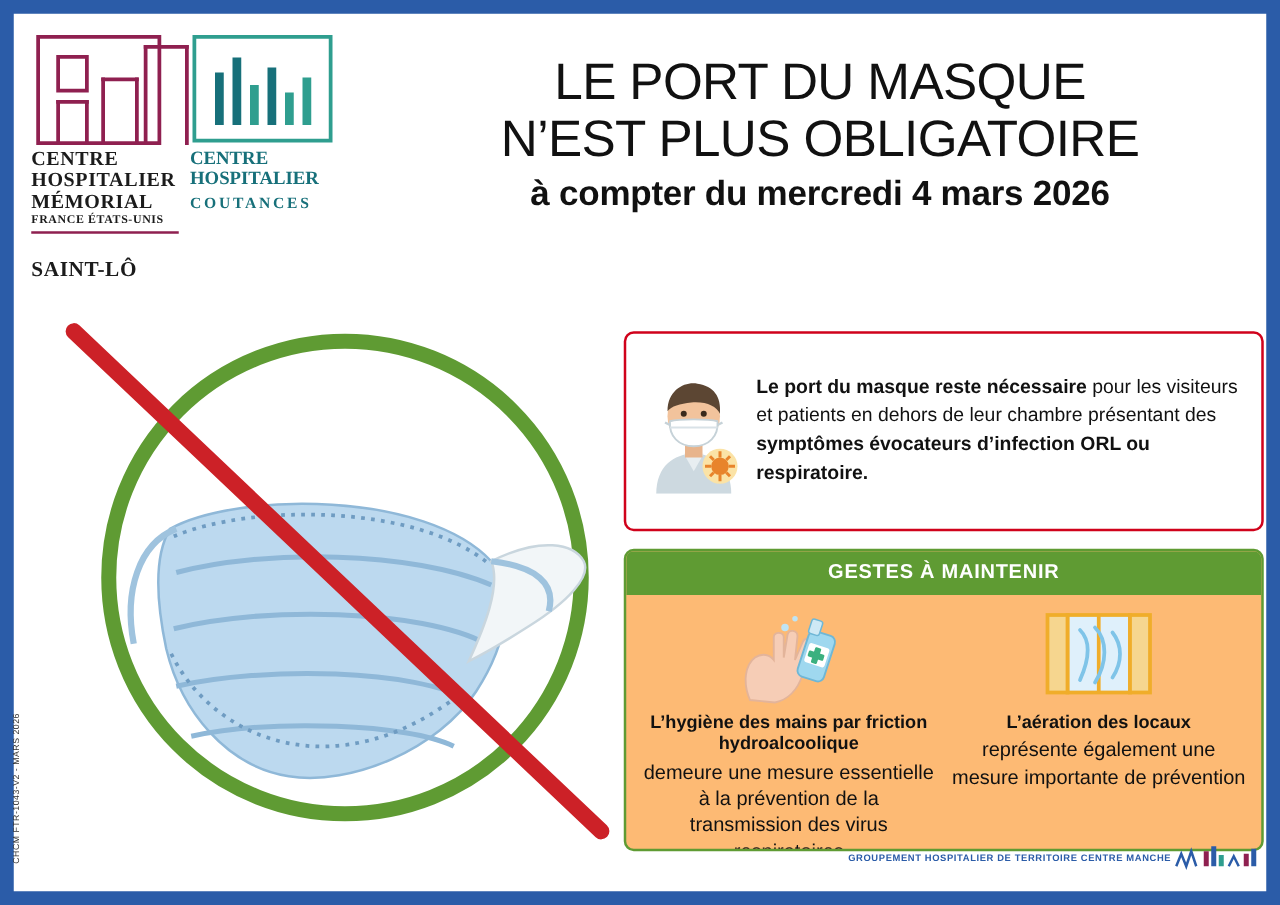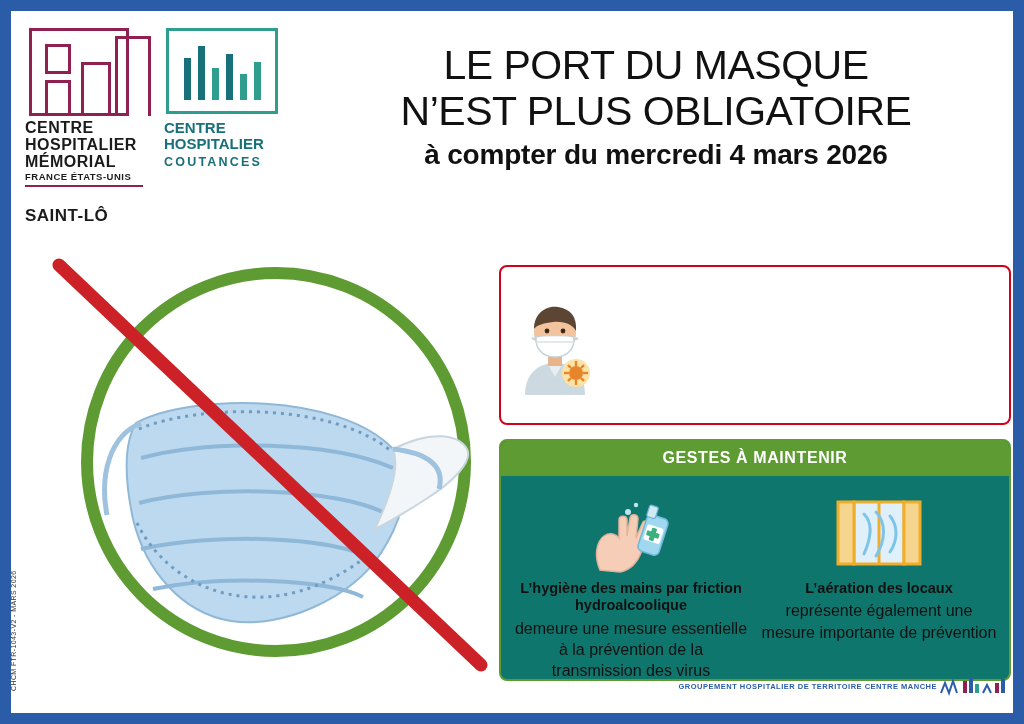--- a/index.html
+++ b/index.html
@@ -23,21 +23,22 @@
   }
 
   
   .logos {
     position: absolute;
     left: 14px;
     top: 12px;
     width: 280px;
     height: 220px;
     display: flex;
-    gap: 14px;
+    gap: 2px;
+    font-family: Liberation Serif, serif;
   }
   .logo-memorial {
     width: 125px;
     position: relative;
   }
   .logo-memorial .glyph {
     width: 112px;
     height: 88px;
     position: relative;
     margin: 5px 0 4px 4px;
@@ -191,35 +192,35 @@
   
   .gestes-box {
     position: absolute;
     left: 488px;
     top: 428px;
     width: 512px;
     height: 242px;
     border: 2.5px solid #5f9b33;
     border-radius: 8px;
     box-sizing: border-box;
-    background: #0f766e;
+    background: #fdba74;
     overflow: hidden;
   }
   .gestes-header {
     background: #5f9b33;
     color: #ffffff;
     font-weight: bold;
     font-size: 16px;
     letter-spacing: 0.6px;
     text-align: center;
     padding: 8px 0 9px;
   }
   .gestes-cols {
     display: flex;
-    padding: 20px 6px 6px;
+    padding: 10px 6px 6px;
   }
   .gcol {
     flex: 1 1 50%;
     text-align: center;
     padding: 0 6px;
   }
   .gicon {
     height: 78px;
     display: flex;
     align-items: center;
@@ -366,20 +367,23 @@
           <line x1="63" y1="66" x2="63" y2="71"></line>
           <line x1="63" y1="85" x2="63" y2="90"></line>
           <line x1="51" y1="78" x2="56" y2="78"></line>
           <line x1="70" y1="78" x2="75" y2="78"></line>
           <line x1="55" y1="70" x2="58" y2="73"></line>
           <line x1="71" y1="70" x2="68" y2="73"></line>
           <line x1="55" y1="86" x2="58" y2="83"></line>
           <line x1="71" y1="86" x2="68" y2="83"></line>
         </g>
       </svg>
+    </div>
+    <div class="info-text">
+      <b>Le port du masque reste nécessaire</b><span> pour les visiteurs et patients en dehors de leur chambre présentant des </span><b>symptômes évocateurs d’infection ORL ou respiratoire.</b>
     </div>
   </div>
 
   <div class="gestes-box">
     <div class="gestes-header">GESTES À MAINTENIR</div>
     <div class="gestes-cols">
 
       <div class="gcol">
         <div class="gicon">
           <svg viewBox="0 0 90 78" width="90" height="78">

